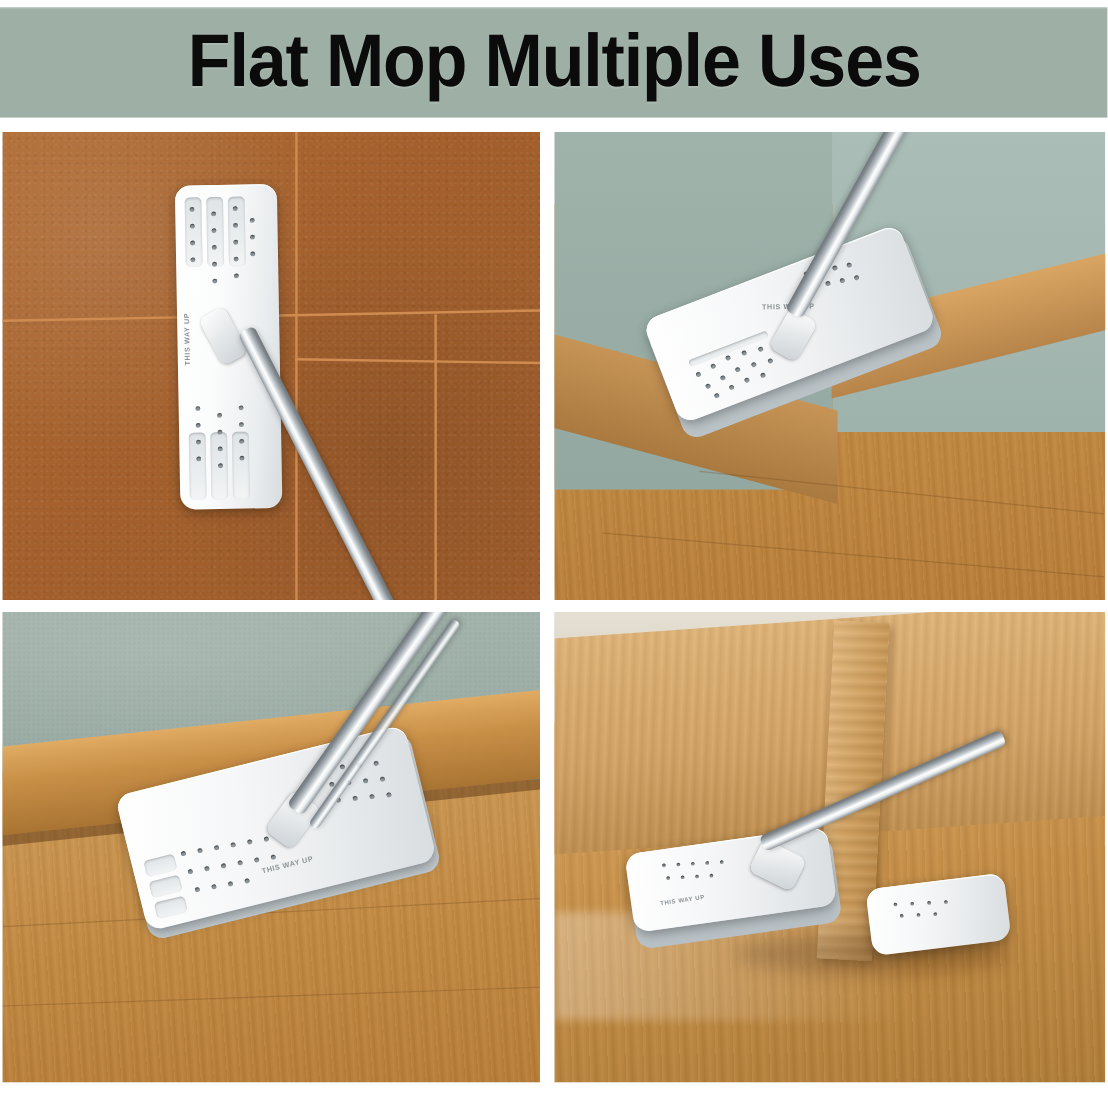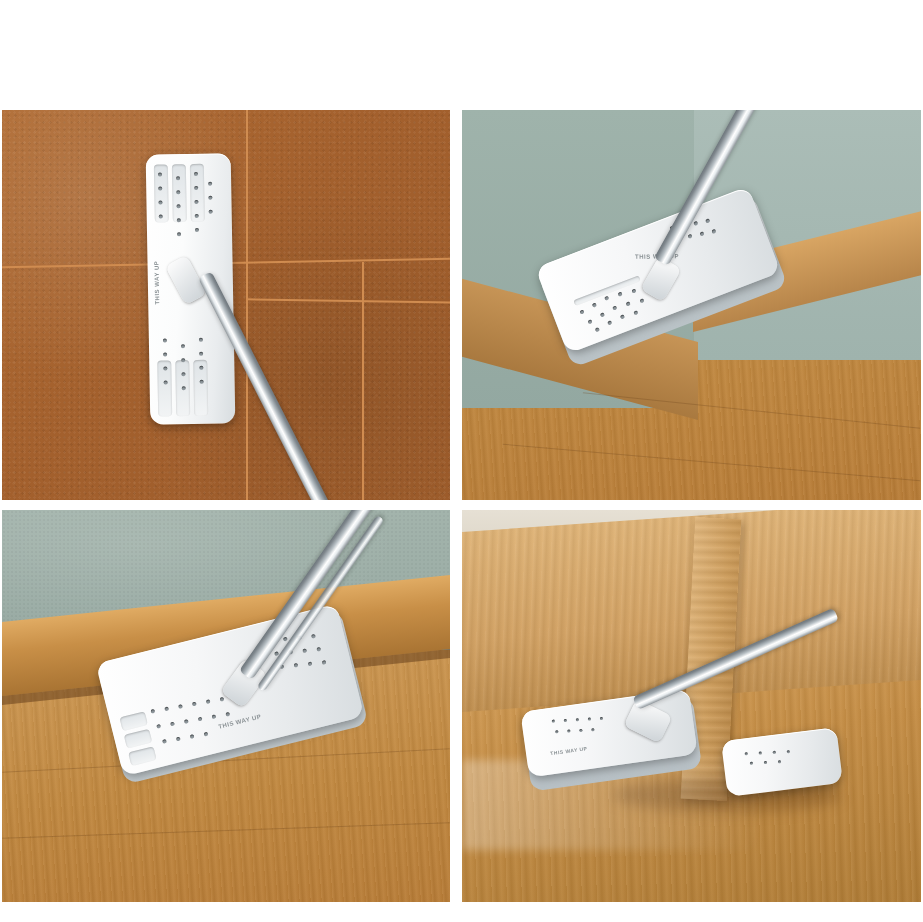--- a/index.html
+++ b/index.html
@@ -185,20 +185,23 @@
   .shadowblob{
     position:absolute;border-radius:50%;
     background:rgba(80,45,15,.30);filter:blur(7px);
   }
 </style>
 </head>
 <body>
 
 <div class="sheet">
 
+  <div class="header">
+    <div class="header-title">Flat Mop Multiple Uses</div>
+  </div>
 
   <div class="grid">
 
     <div class="panel p-tl">
       <div class="scene">
         <div class="tilewall"></div>
         <div class="tile-noise"></div>
         <div class="grout grout-h1"></div>
         <div class="grout grout-h2"></div>
         <div class="grout grout-v1"></div>

